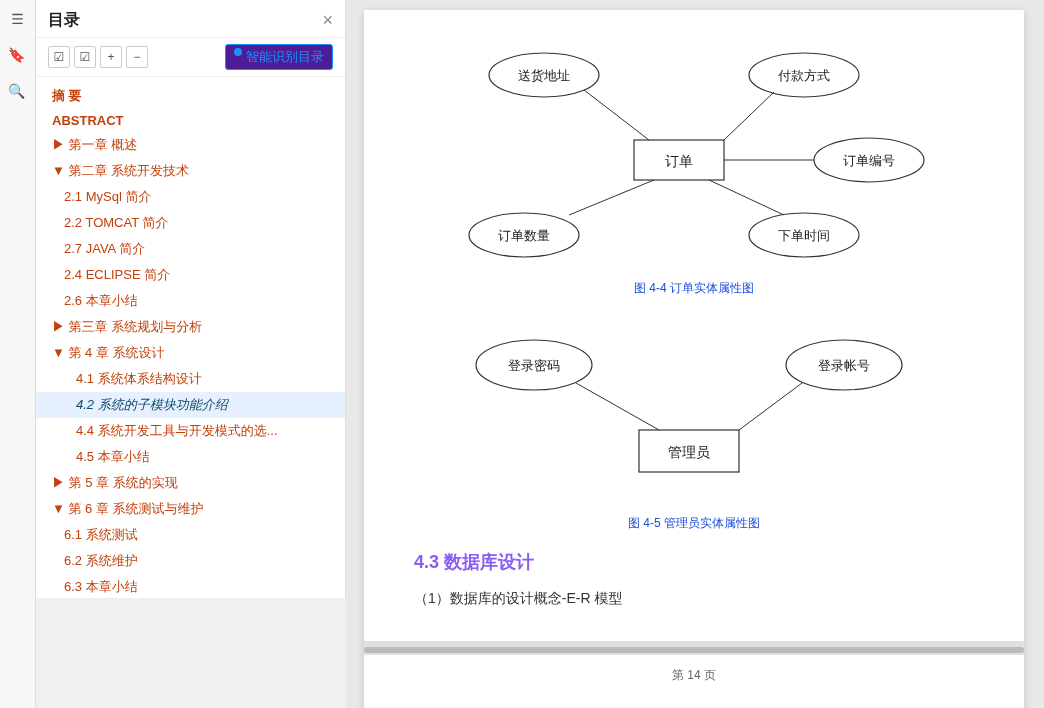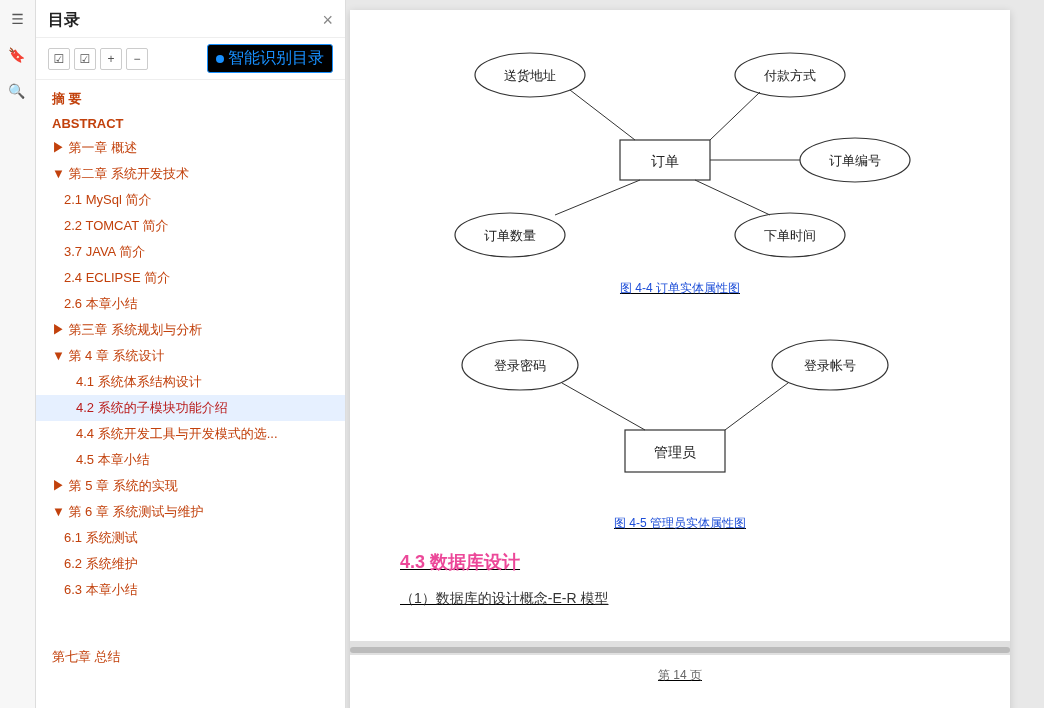--- a/index.html
+++ b/index.html
@@ -6,21 +6,21 @@
     body { font-family: 'SimSun', 'Microsoft YaHei', sans-serif; background: #f0f0f0; display: flex; width: 1044px; height: 708px; overflow: hidden; }
 
     
     .sidebar {
       width: 310px;
       min-width: 310px;
       background: #ffffff;
       border-right: 1px solid #ddd;
       display: flex;
       flex-direction: column;
-      height: 708px;
+      height: 598px;
       overflow: hidden;
     }
 
     .sidebar-header {
       display: flex;
       align-items: center;
       justify-content: space-between;
       padding: 10px 12px 6px 12px;
       border-bottom: 1px solid #eee;
     }
@@ -53,26 +53,25 @@
       display: flex; align-items: center; justify-content: center;
       cursor: pointer;
       font-size: 12px;
       color: #555;
       border-radius: 2px;
     }
 
     .smart-btn {
       margin-left: auto;
       display: flex;
-      align-items: center;
       gap: 4px;
-      background: #000000;
+      background: #4c1d95;
       border: 1px solid #1890ff;
       color: #1890ff;
-      font-size: 16px;
+      font-size: 13px;
       padding: 3px 8px;
       cursor: pointer;
       border-radius: 3px;
     }
 
     .smart-btn-dot {
       width: 8px; height: 8px;
       border-radius: 50%;
       background: #1890ff;
     }
@@ -88,21 +87,22 @@
       font-size: 13px;
       color: #c2410c;
       cursor: pointer;
       white-space: nowrap;
       overflow: hidden;
       text-overflow: ellipsis;
     }
 
     .toc-item.active {
       background: #e6f0ff;
-      color: #b91c1c;
+      color: #0c4a6e;
+      font-style: italic;
     }
 
     .toc-item.level1 { padding-left: 16px; font-weight: bold; }
     .toc-item.level2 { padding-left: 16px; }
     .toc-item.level2-sub { padding-left: 28px; }
     .toc-item.level3 { padding-left: 40px; }
     .toc-item.bottom-item { padding-left: 16px; margin-top: 41px; }
 
     
     .left-icons {
@@ -130,23 +130,22 @@
       background: #e8e8e8;
       display: flex;
       flex-direction: column;
       overflow: hidden;
     }
 
     .page-wrapper {
       flex: 1;
       overflow-y: auto;
       display: flex;
-      justify-content: flex-start;
-      padding: 10px 4px;
-      text-decoration: underline;
+      justify-content: flex-end;
+      padding: 10px 20px;
     }
 
     .page {
       background: #fff;
       width: 660px;
       min-height: 880px;
       box-shadow: 0 2px 8px rgba(0,0,0,0.15);
       padding: 30px 50px 40px 50px;
       position: relative;
     }
@@ -161,21 +160,21 @@
       text-align: center;
       font-size: 12px;
       color: #1d4ed8;
       margin: 6px 0 18px 0;
     }
 
     
     .section-heading {
       font-size: 18px;
       font-weight: bold;
-      color: #ec4899;
+      color: #8b5cf6;
       margin: 18px 0 12px 0;
     }
 
     .section-content {
       font-size: 14px;
       color: #333;
       line-height: 1.8;
     }
 
     
@@ -213,21 +212,21 @@
     </div>
   </div>
   <div class="toc-list">
 
   <div class="toc-item level1">摘  要</div>
       <div class="toc-item level1">ABSTRACT</div>
       <div class="toc-item level2">▶ 第一章  概述</div>
       <div class="toc-item level2">▼ 第二章  系统开发技术</div>
       <div class="toc-item level2-sub">2.1 MySql 简介</div>
       <div class="toc-item level2-sub">2.2 TOMCAT 简介</div>
-      <div class="toc-item level2-sub">3.7 JAVA 简介</div>
+      <div class="toc-item level2-sub">2.7 JAVA 简介</div>
       <div class="toc-item level2-sub">2.4 ECLIPSE 简介</div>
       <div class="toc-item level2-sub">2.6 本章小结</div>
       <div class="toc-item level2">▶ 第三章  系统规划与分析</div>
       <div class="toc-item level2">▼ 第 4 章  系统设计</div>
       <div class="toc-item level3">4.1  系统体系结构设计</div>
       <div class="toc-item level3 active">4.2  系统的子模块功能介绍</div>
       <div class="toc-item level3">4.4  系统开发工具与开发模式的选...</div>
       <div class="toc-item level3">4.5 本章小结</div>
       <div class="toc-item level2">▶ 第 5 章  系统的实现</div>
       <div class="toc-item level2">▼ 第 6 章  系统测试与维护</div>

